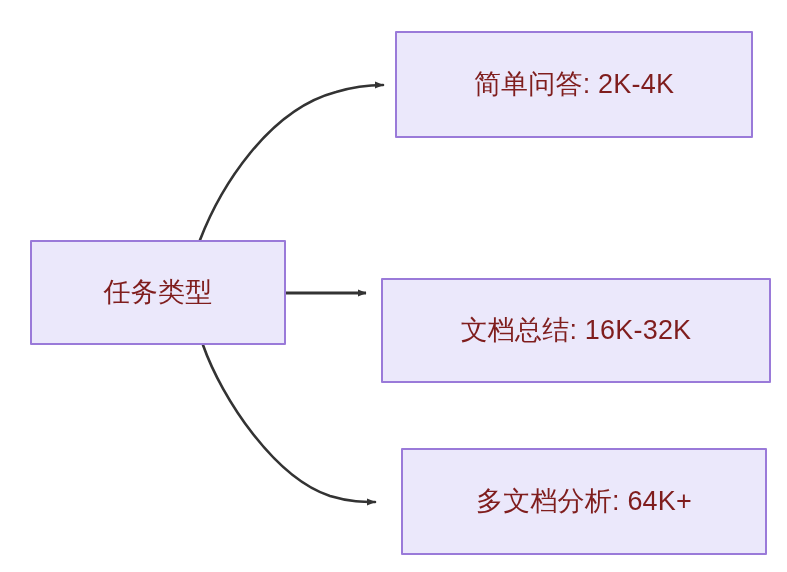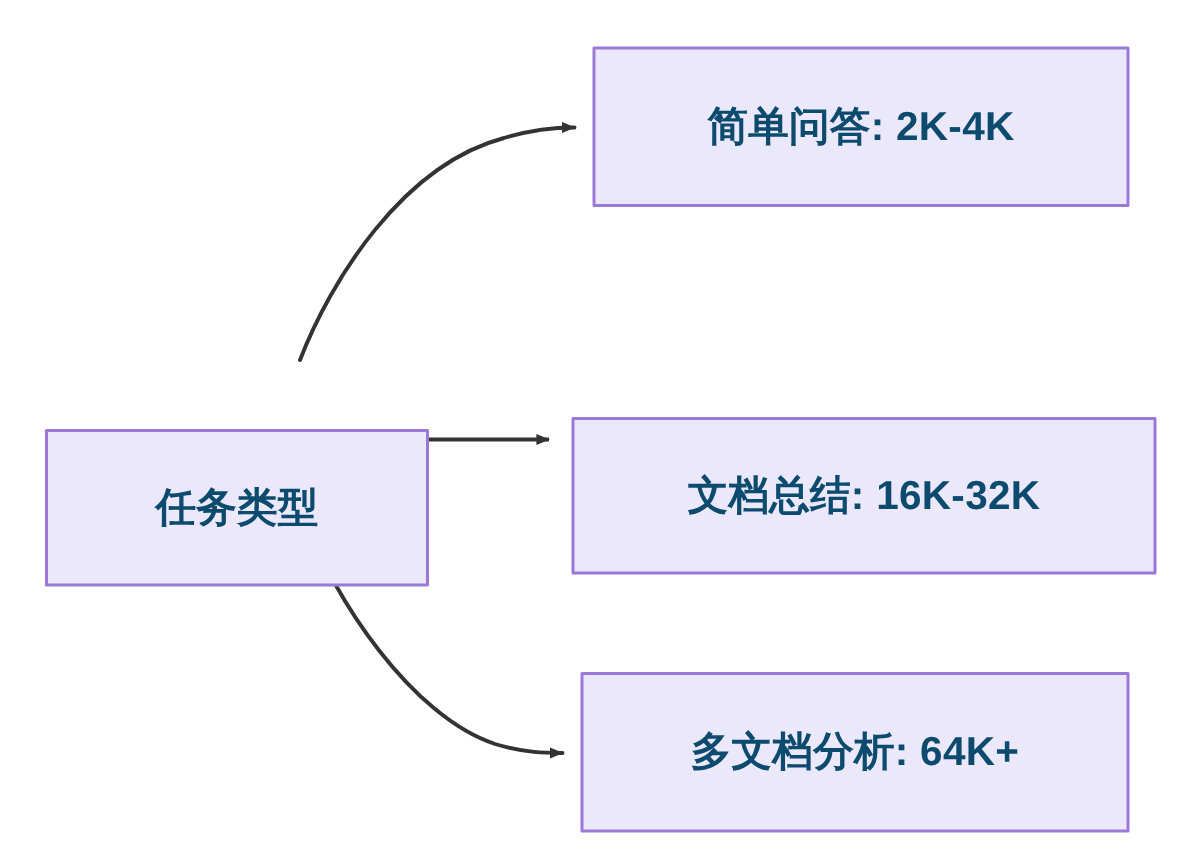--- a/index.html
+++ b/index.html
@@ -32,32 +32,32 @@
     position: absolute;
     box-sizing: border-box;
     background: #ebe8fb;
     border: 2px solid #9a7ad9;
     display: flex;
     align-items: center;
     justify-content: center;
     border-radius: 1px;
   }
   .node-label {
-    color: #0c4a6e;
+    color: #7f1d1d;
     font-size: 27px;
     line-height: 1.25;
     letter-spacing: 0.2px;
     white-space: nowrap;
-    font-weight: 700;
+    font-weight: 400;
   }
   
-  #node-root      { left: 30px;  top: 240px; width: 256px; height: 105px; margin-top: 46px; }
+  #node-root      { left: 30px;  top: 240px; width: 256px; height: 105px; }
   #node-simple-qa { left: 395px; top: 31px;  width: 358px; height: 107px; }
   #node-doc-sum   { left: 381px; top: 240px; width: 390px; height: 105px; margin-top: 38px; }
-  #node-multi-doc { left: 387px; top: 448px; width: 366px; height: 107px; }
+  #node-multi-doc { left: 401px; top: 448px; width: 366px; height: 107px; }
 </style>
 </head>
 <body>
 
 <div id="diagram-canvas">
 
   <svg class="edge-layer" viewBox="0 0 787 572" width="787" height="572" xmlns="http://www.w3.org/2000/svg">
     <defs>
       <marker id="arrow-head" markerWidth="10" markerHeight="10" refX="8.4" refY="4" orient="auto" markerUnits="userSpaceOnUse">
         <path d="M 0 0.35 L 9 4 L 0 7.65 z" fill="#333333"></path>

